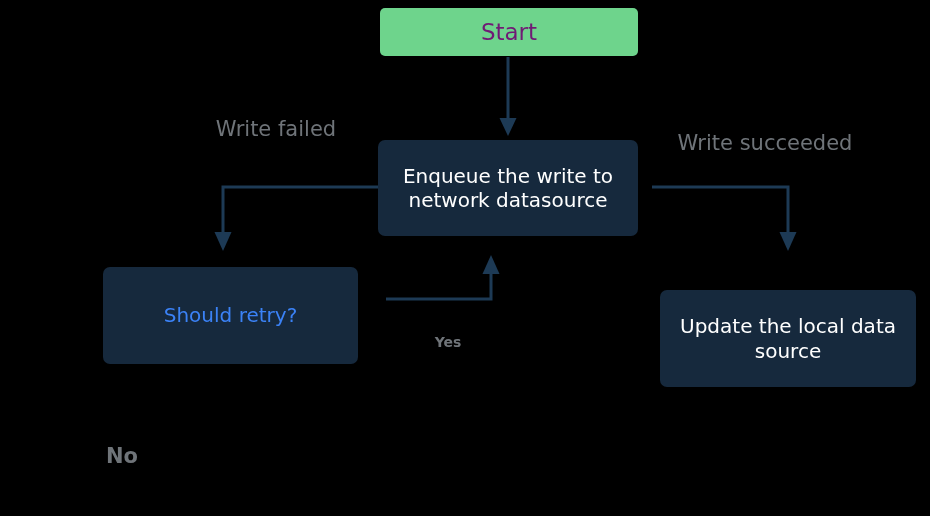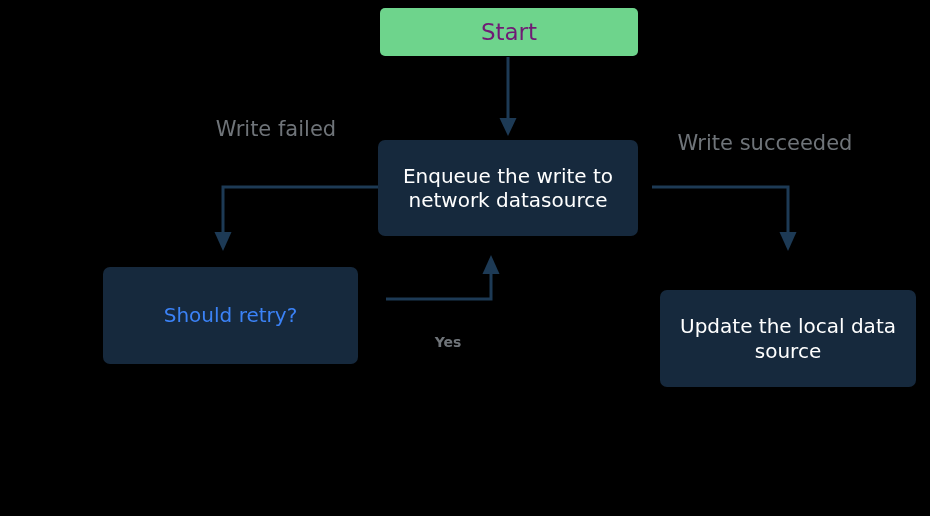--- a/index.html
+++ b/index.html
@@ -177,14 +177,15 @@
     <span>Update the local data source</span>
   </div>
 
 
   <div class="edge-label label-write-failed">Write failed</div>
 
   <div class="edge-label label-write-succeeded">Write succeeded</div>
 
   <div class="edge-label label-yes">Yes</div>
 
+  <div class="edge-label label-no">No</div>
 
 </div>
 
 </body></html>

